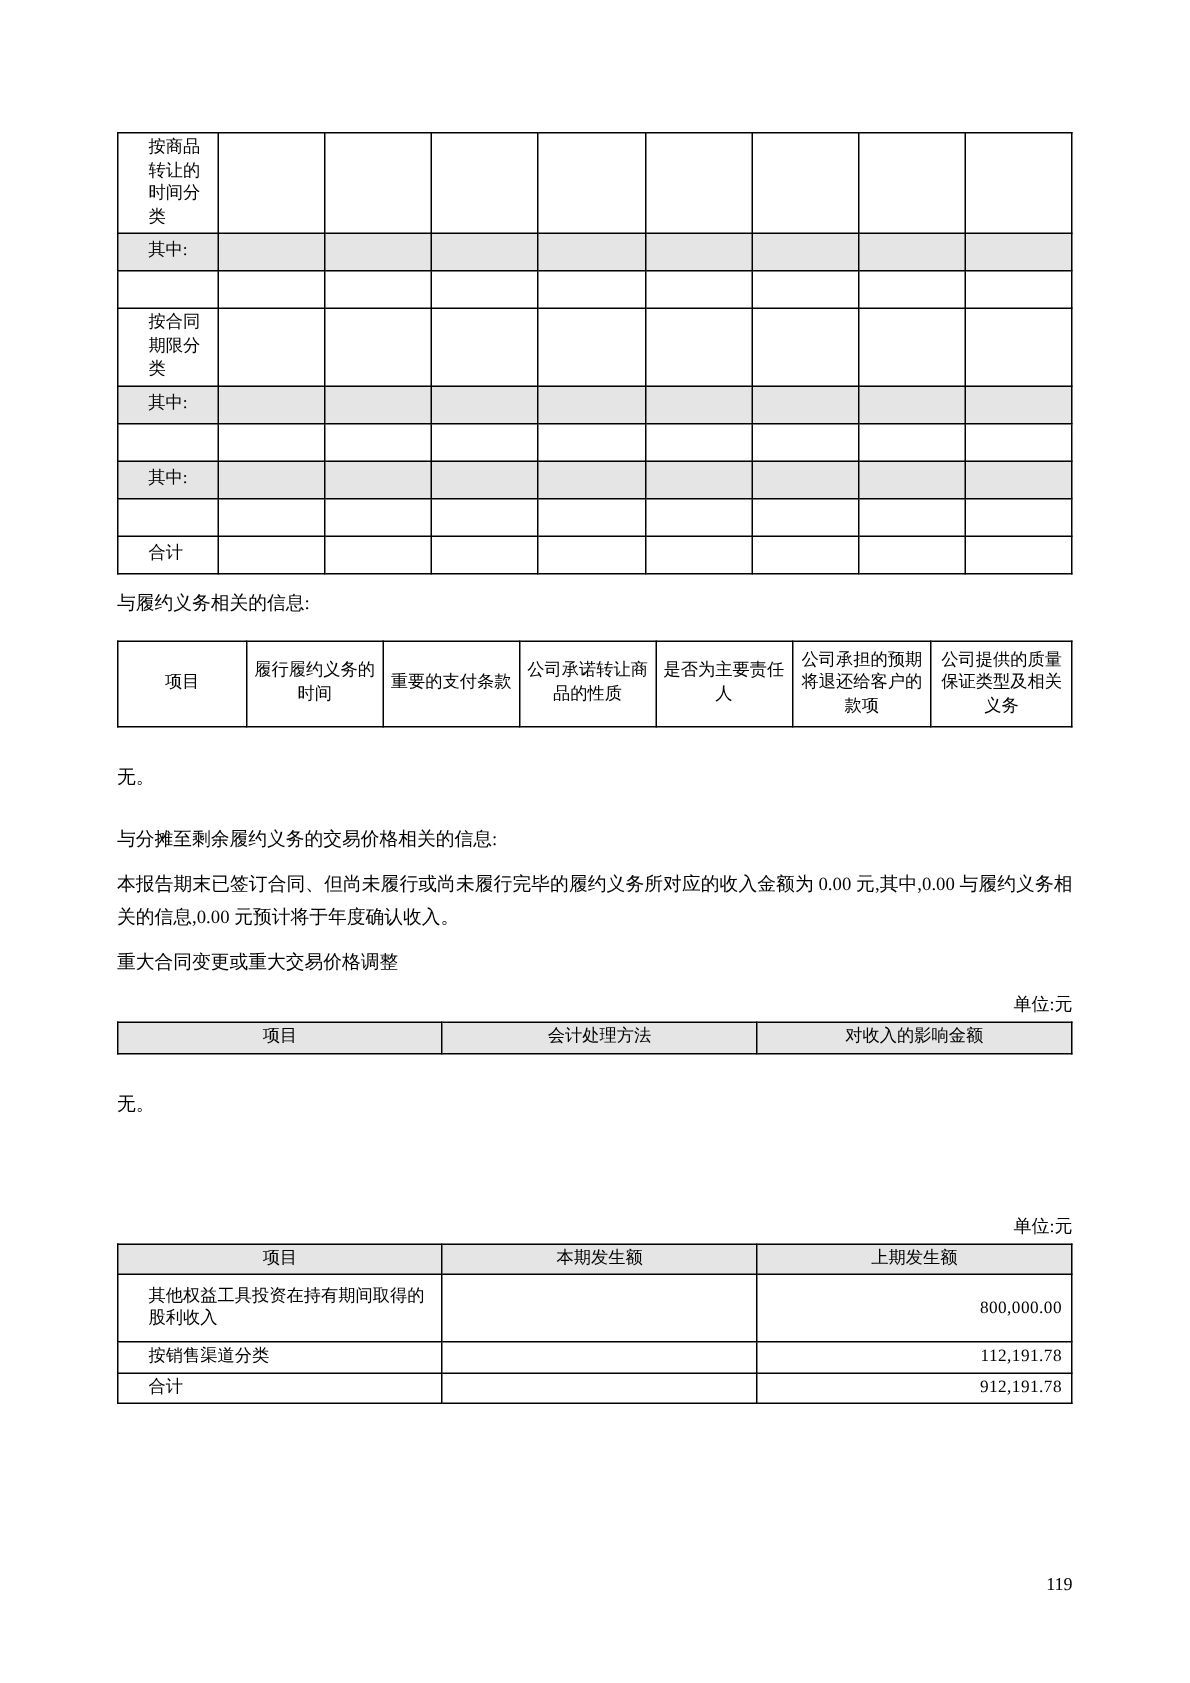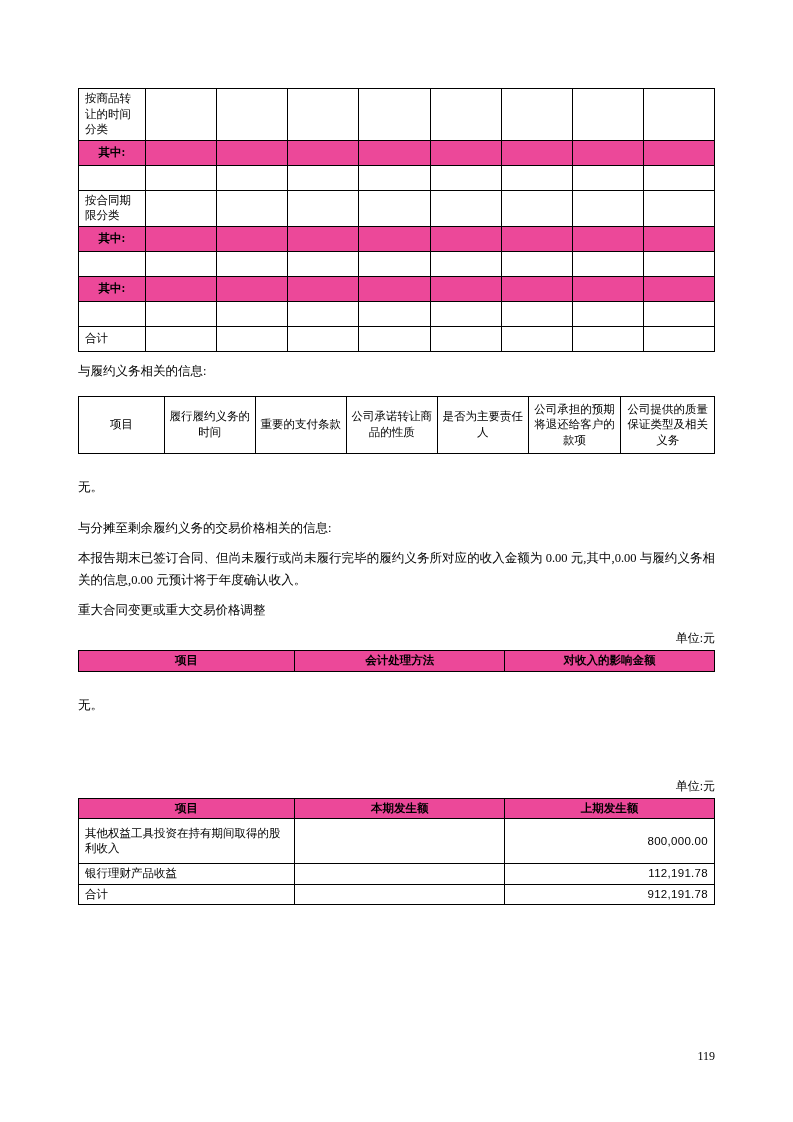--- a/index.html
+++ b/index.html
@@ -32,27 +32,26 @@
     font-family: "Liberation Serif", "DejaVu Serif", serif;
     padding: 2px 4px;
     vertical-align: middle;
     line-height: 1.35;
     font-weight: normal;
   }
   .grid-table td {
     height: 20px;
   }
   .shade {
-    background: #ec4899;
-    font-weight: bold;
+    background: #e5e5e5;
   }
   .t-left { text-align: left; }
   .t-center { text-align: center; }
   .t-right { text-align: right; }
-  .pad-left { padding-left: 6px; }
+  .pad-left { padding-left: 20px; }
   .pad-right { padding-right: 6px; }
   .para {
     font-size: 12.5px;
     line-height: 1.7;
     margin: 0;
     text-align: justify;
   }
   .gap-sm { height: 9px; }
   .gap-md { height: 14px; }
   .gap-lg { height: 20px; }
@@ -79,21 +78,21 @@
     vertical-align: middle;
   }
   .page-number {
     position: absolute;
     right: 78px;
     bottom: 58px;
     font-size: 12px;
     font-family: "Liberation Serif", "DejaVu Serif", serif;
   }
   .num {
-    font-family: Liberation Sans, sans-serif;
+    font-family: Liberation Serif, serif;
     letter-spacing: 0.3px;
   }
 </style>
 </head>
 <body>
 
 <div class="page">
 
   <table class="grid-table">
     <colgroup>
@@ -284,21 +283,21 @@
         <td class="t-center shade">项目</td>
         <td class="t-center shade">本期发生额</td>
         <td class="t-center shade">上期发生额</td>
       </tr>
       <tr>
         <td class="t-left pad-left tall-cell">其他权益工具投资在持有期间取得的股利收入</td>
         <td class="t-right pad-right num"></td>
         <td class="t-right pad-right num">800,000.00</td>
       </tr>
       <tr>
-        <td class="t-left pad-left">银行理财产品收益</td>
+        <td class="t-left pad-left">按销售渠道分类</td>
         <td class="t-right pad-right num"></td>
         <td class="t-right pad-right num">112,191.78</td>
       </tr>
       <tr>
         <td class="t-left pad-left">合计</td>
         <td class="t-right pad-right num"></td>
         <td class="t-right pad-right num">912,191.78</td>
       </tr>
     </tbody>
   </table>

